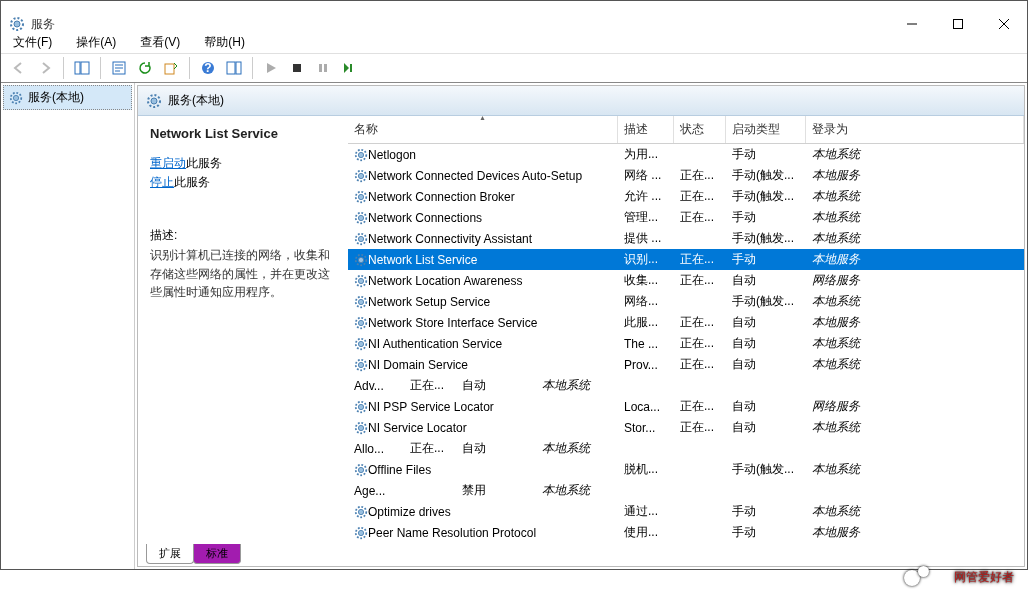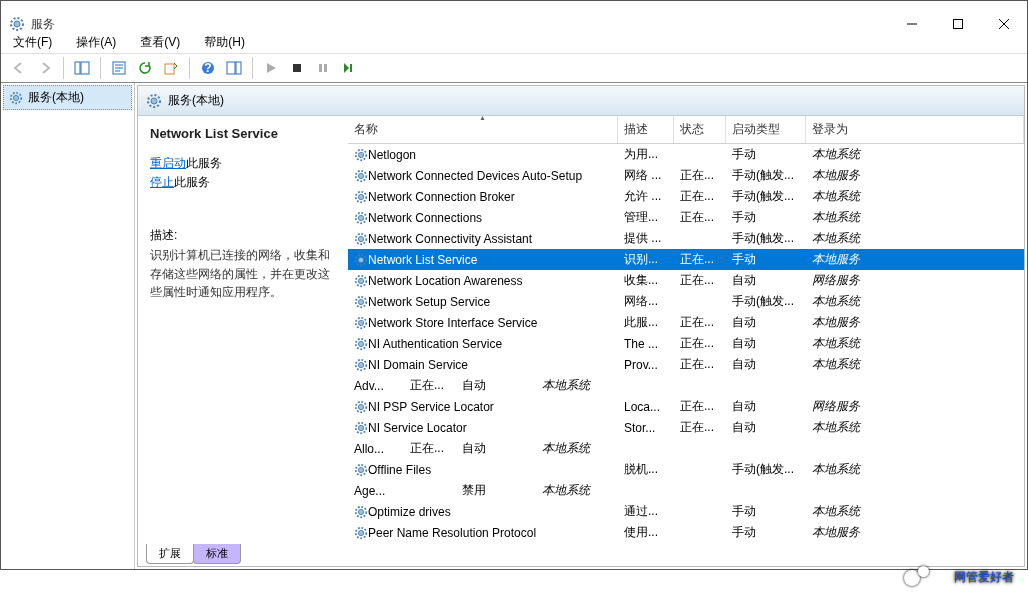--- a/index.html
+++ b/index.html
@@ -58,30 +58,30 @@
 .row .c { padding: 0 6px; white-space: nowrap; overflow: hidden; text-overflow: ellipsis; }
 .c-name { width: 270px; display: flex; align-items: center; }
 .c-name .svc-icon { width: 14px; height: 14px; flex: none; display: inline-flex; }
 .c-desc { width: 56px; }
 .c-status { width: 52px; }
 .c-startup { width: 80px; }
 .c-logon { flex: 1; font-style: italic; }
 
 
 .tabs { display: flex; padding: 0 8px; height: 22px; align-items: center; border-top: 0; }
-.tab { padding: 2px 12px; border: 1px solid #999; border-top: none; border-radius: 0 0 4px 4px; margin-right: -1px; background: #c4b5fd; cursor: pointer; font-size: 11px; position: relative; bottom: 1px; }
+.tab { padding: 2px 12px; border: 1px solid #999; border-top: none; border-radius: 0 0 4px 4px; margin-right: -1px; background: #a21caf; cursor: pointer; font-size: 11px; position: relative; bottom: 1px; }
 .tab.active { background: #fff; z-index: 1; }
 
 
 .list-rows::-webkit-scrollbar { width: 16px; }
 .list-rows::-webkit-scrollbar-track { background: #f0f0f0; }
 .list-rows::-webkit-scrollbar-thumb { background: #c2c2c2; border: 1px solid #f0f0f0; }
 
 
-.watermark { position: absolute; right: 14px; bottom: 0; height: 46px; display: flex; align-items: center; color: #1d4ed8; font-size: 18px; text-shadow: 0 0 4px #000, 0 0 2px #000; z-index: 50; gap: 20px; }
+.watermark { position: absolute; right: 14px; bottom: 0; height: 46px; display: flex; align-items: center; color: #b91c1c; font-size: 18px; text-shadow: 0 0 4px #000, 0 0 2px #000; z-index: 50; gap: 20px; }
 .watermark .wm-icon { width: 30px; height: 22px; position: relative; }
 .watermark .wm-icon span { position: absolute; background: #fff; border-radius: 50%; box-shadow: 0 0 3px #000; }
 .watermark .wm-icon .b1 { width: 16px; height: 16px; left: 0; top: 4px; }
 .watermark .wm-icon .b2 { width: 11px; height: 11px; left: 14px; top: 0; }
 
 .gear-svg circle.outer { fill: none; stroke: #4a7fb0; stroke-width: 2; stroke-dasharray: 2 2; }
 .gear-svg circle.inner { fill: #9ac0e0; stroke: #4a7fb0; }
 </style>
 </head>
 <body>

